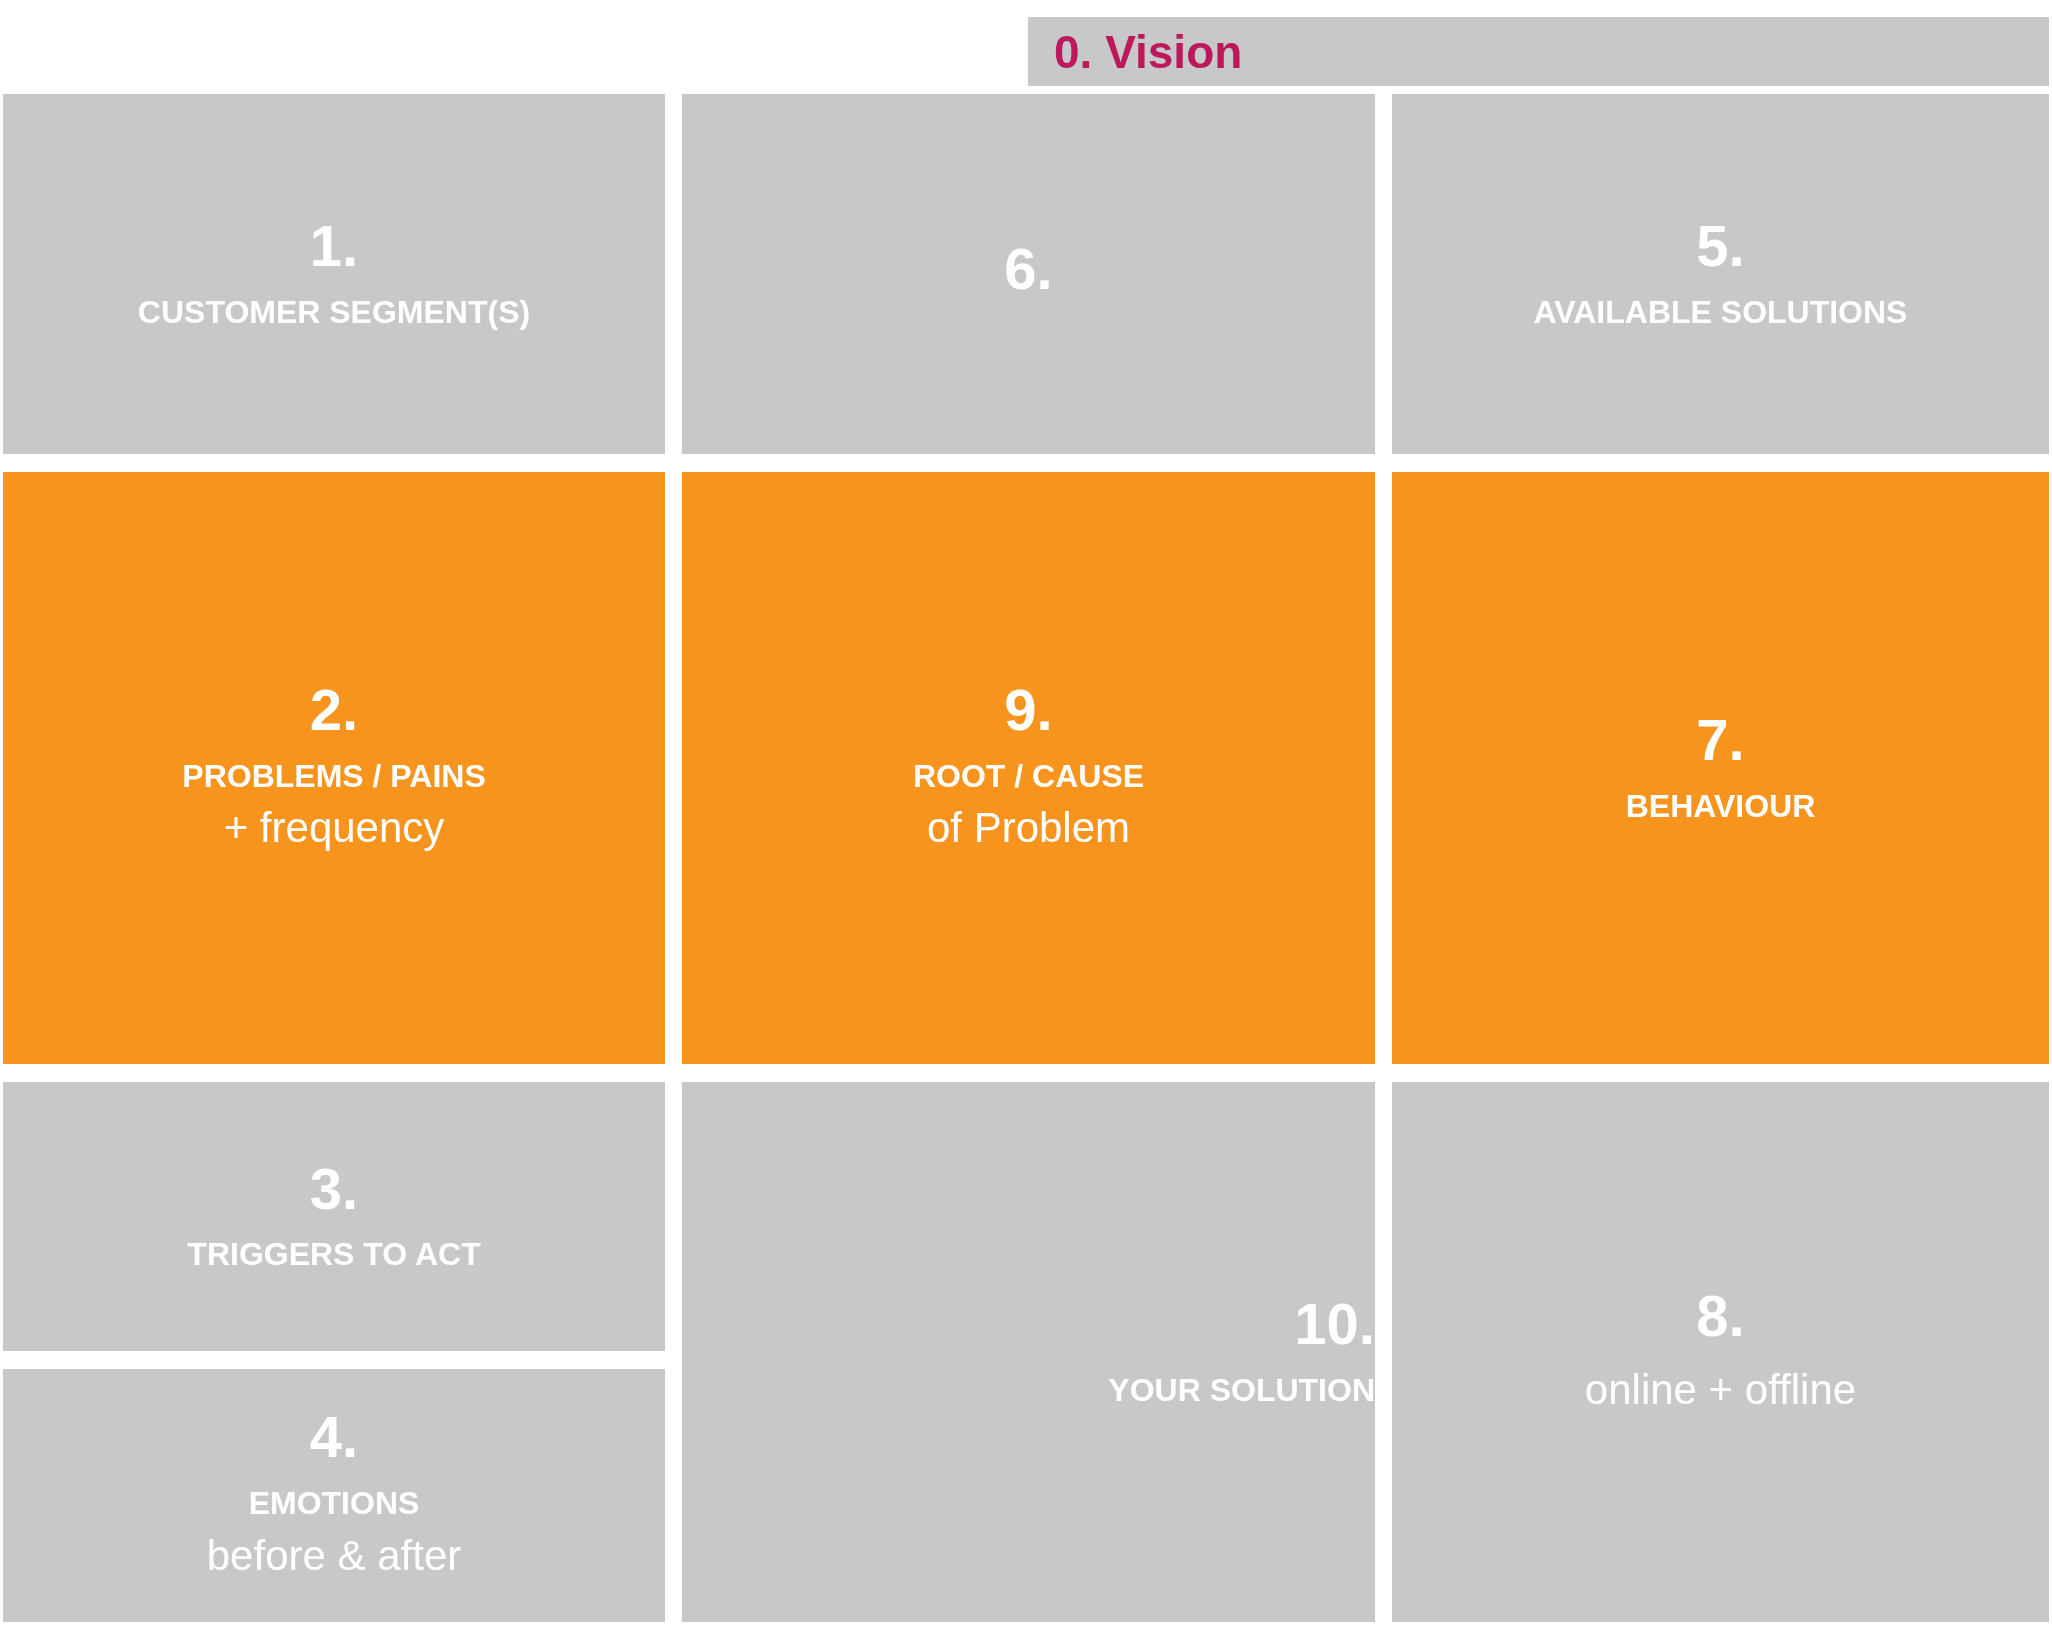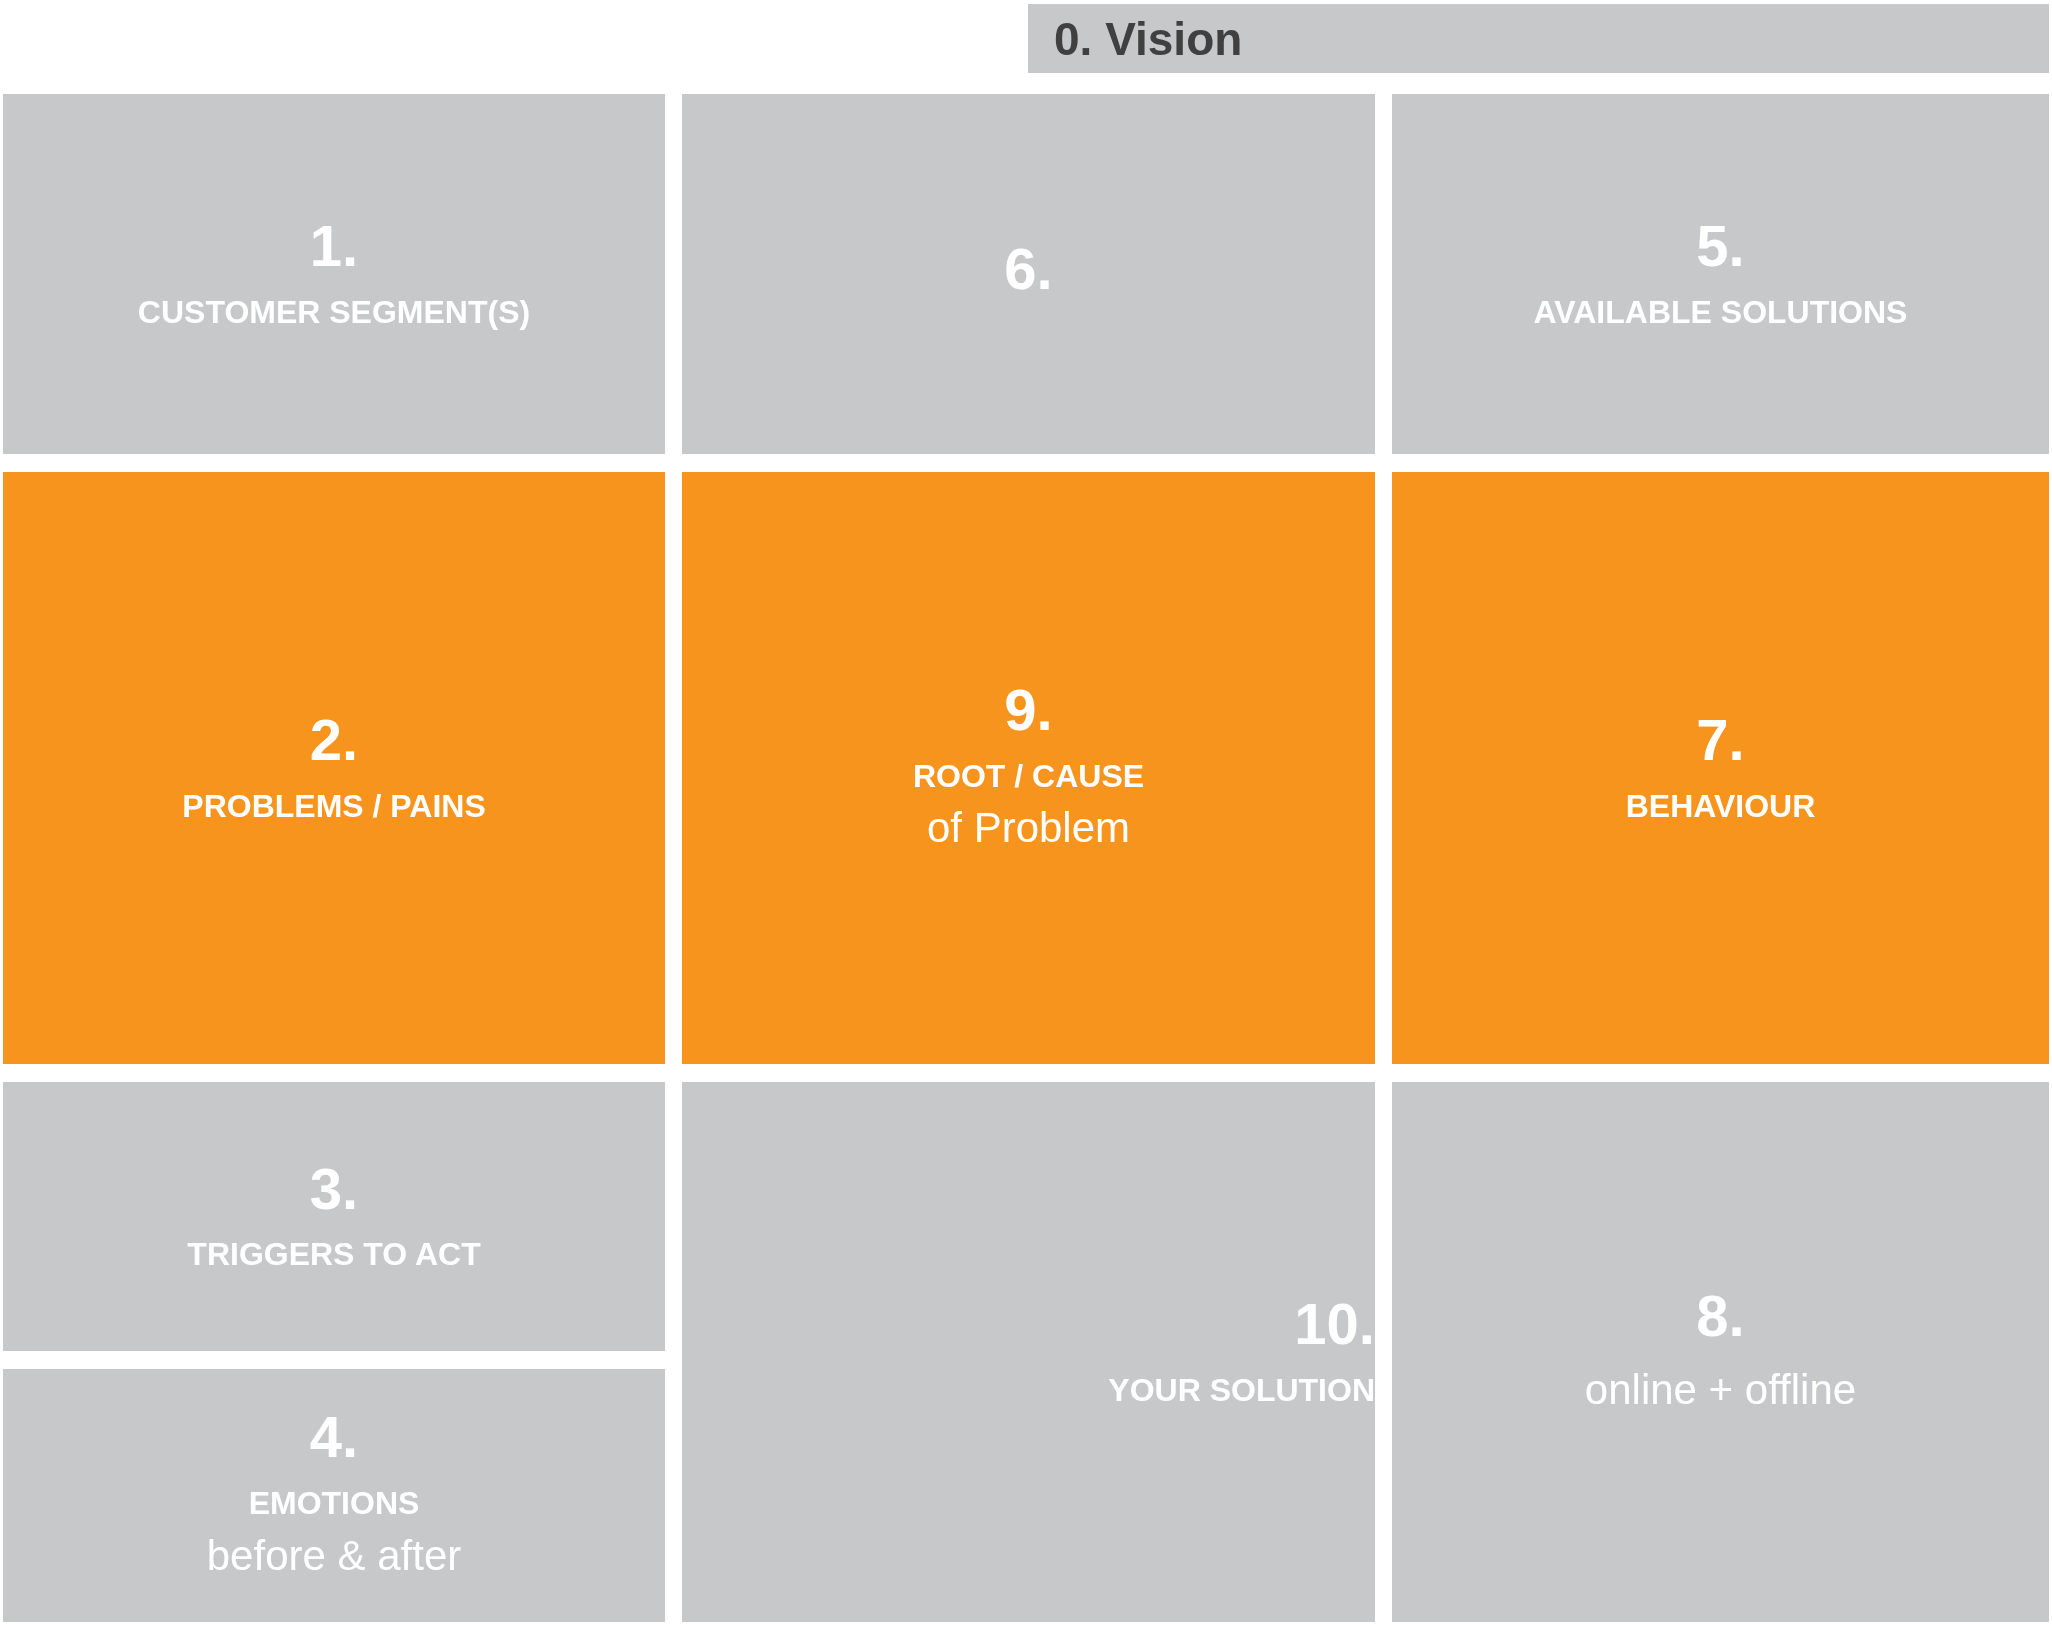--- a/index.html
+++ b/index.html
@@ -40,27 +40,27 @@
   }
   .sub {
     font-size: 42px;
     font-weight: 400;
     line-height: 1.45;
   }
   .sub:empty, .title:empty { display: none; }
 
   .vision {
     position: absolute;
-    left: 1028px; top: 4px; width: 1021px; height: 69px;
+    left: 1028px; top: 17px; width: 1021px; height: 69px;
     background: #c7c8ca;
     box-sizing: border-box;
     display: flex;
     align-items: center;
     padding-left: 26px;
-    color: #404040;
+    color: #be185d;
     font-size: 46px;
     font-weight: 700;
   }
 
   #cell-1  { left: 3px;    top: 94px;   width: 662px; height: 360px; }
   #cell-6  { left: 682px;  top: 94px;   width: 693px; height: 360px; }
   #cell-5  { left: 1392px; top: 94px;   width: 657px; height: 360px; }
   #cell-2  { left: 3px;    top: 472px;  width: 662px; height: 592px; }
   #cell-9  { left: 682px;  top: 472px;  width: 693px; height: 592px; }
   #cell-7  { left: 1392px; top: 472px;  width: 657px; height: 592px; }
@@ -91,20 +91,21 @@
 
   <div class="box gray" id="cell-5">
     <div class="num">5.</div>
     <div class="title">AVAILABLE SOLUTIONS</div>
 
   </div>
 
   <div class="box orange" id="cell-2">
     <div class="num">2.</div>
     <div class="title">PROBLEMS / PAINS</div>
+    <div class="sub">+ frequency</div>
   </div>
 
   <div class="box orange" id="cell-9">
     <div class="num">9.</div>
     <div class="title">ROOT / CAUSE</div>
     <div class="sub">of Problem</div>
   </div>
 
   <div class="box orange" id="cell-7">
     <div class="num">7.</div>

